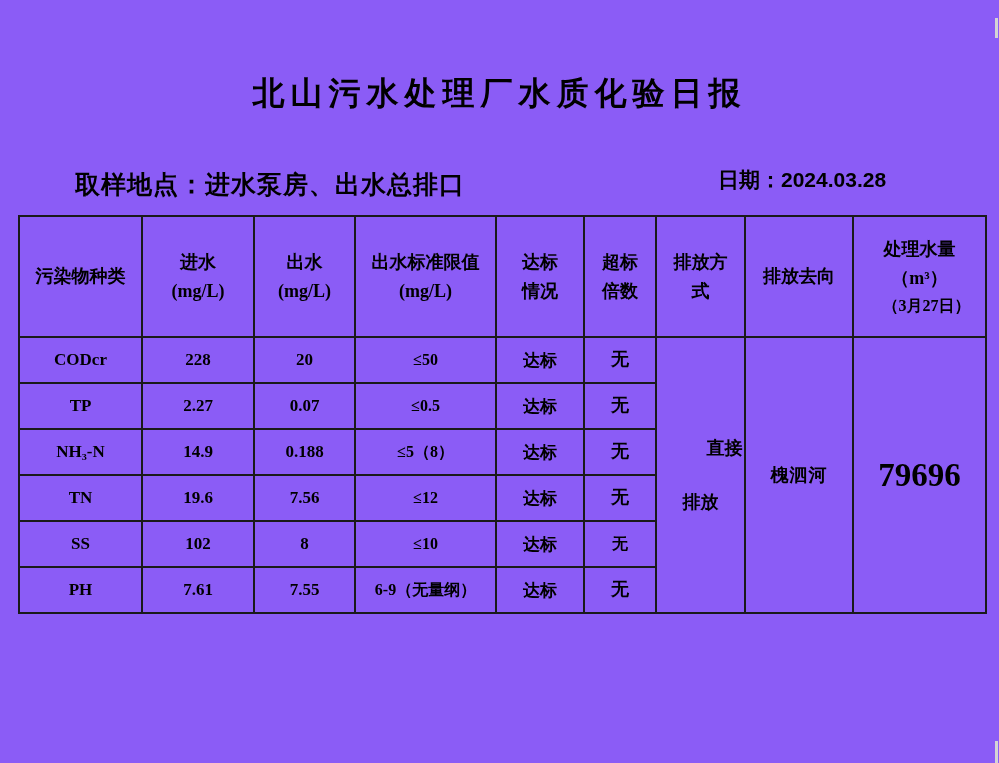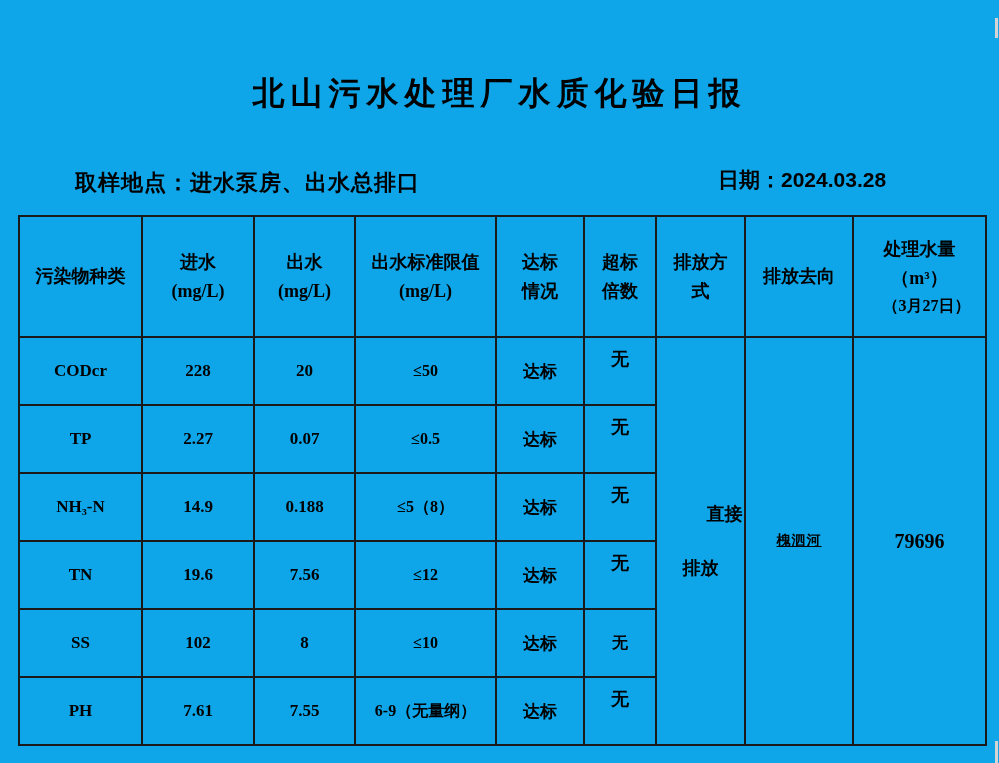--- a/index.html
+++ b/index.html
@@ -4,42 +4,42 @@
 <style>
   html, body {
     margin: 0;
     padding: 0;
     background: #ffffff;
   }
   .page {
     position: relative;
     width: 999px;
     height: 763px;
-    background: #0ea5e9;
+    background: #8b5cf6;
     overflow: hidden;
     font-family: "Liberation Serif", "DejaVu Serif", serif;
     color: #000000;
   }
   .title {
     position: absolute;
     top: 72px;
     left: 0;
     width: 100%;
     margin: 0;
     text-align: center;
     font-size: 32px;
     font-weight: 700;
     letter-spacing: 6px;
     white-space: nowrap;
   }
   .sampling {
     position: absolute;
     left: 75px;
     top: 168px;
-    font-size: 22px;
+    font-size: 25px;
     font-weight: 700;
     letter-spacing: 1px;
   }
   .date {
     position: absolute;
     left: 718px;
     top: 166px;
     font-size: 21px;
     font-weight: 700;
     font-family: Liberation Sans, sans-serif;
@@ -53,21 +53,21 @@
     table-layout: fixed;
   }
   .report th, .report td {
     border: 2px solid #1a1a1a;
     text-align: center;
     vertical-align: middle;
     padding: 0;
     overflow: hidden;
   }
   .report thead tr { height: 121px; }
-  .report tbody tr { height: 68px; }
+  .report tbody tr { height: 46px; }
   .report th {
     font-size: 18px;
     font-weight: 700;
     line-height: 1.6;
   }
   .hl { display: block; }
   .hl.sub { font-size: 16px; margin-left: 14px; }
   .report td {
     font-size: 17px;
     font-weight: 700;
@@ -79,22 +79,22 @@
     font-size: 18px;
   }
   .report tbody tr:nth-child(5) td.exceed-cell {
     vertical-align: middle;
     padding-top: 0;
     font-size: 16px;
   }
   td.mode-cell { font-size: 18px; }
   td.mode-cell .ml { display: block; line-height: 1; }
   td.mode-cell .ml:first-child { margin-bottom: 36px; padding-left: 48px; }
-  td.dest-cell { font-size: 14px; letter-spacing: 1px; text-decoration: underline; }
-  td.vol-cell { font-size: 20px; }
+  td.dest-cell { font-size: 18px; letter-spacing: 1px; }
+  td.vol-cell { font-size: 33px; }
   .note {
     position: absolute;
     left: 2px;
     top: 699px;
     font-size: 20px;
     font-weight: 700;
     white-space: nowrap;
   }
   .edge-artifact {
     position: absolute;

